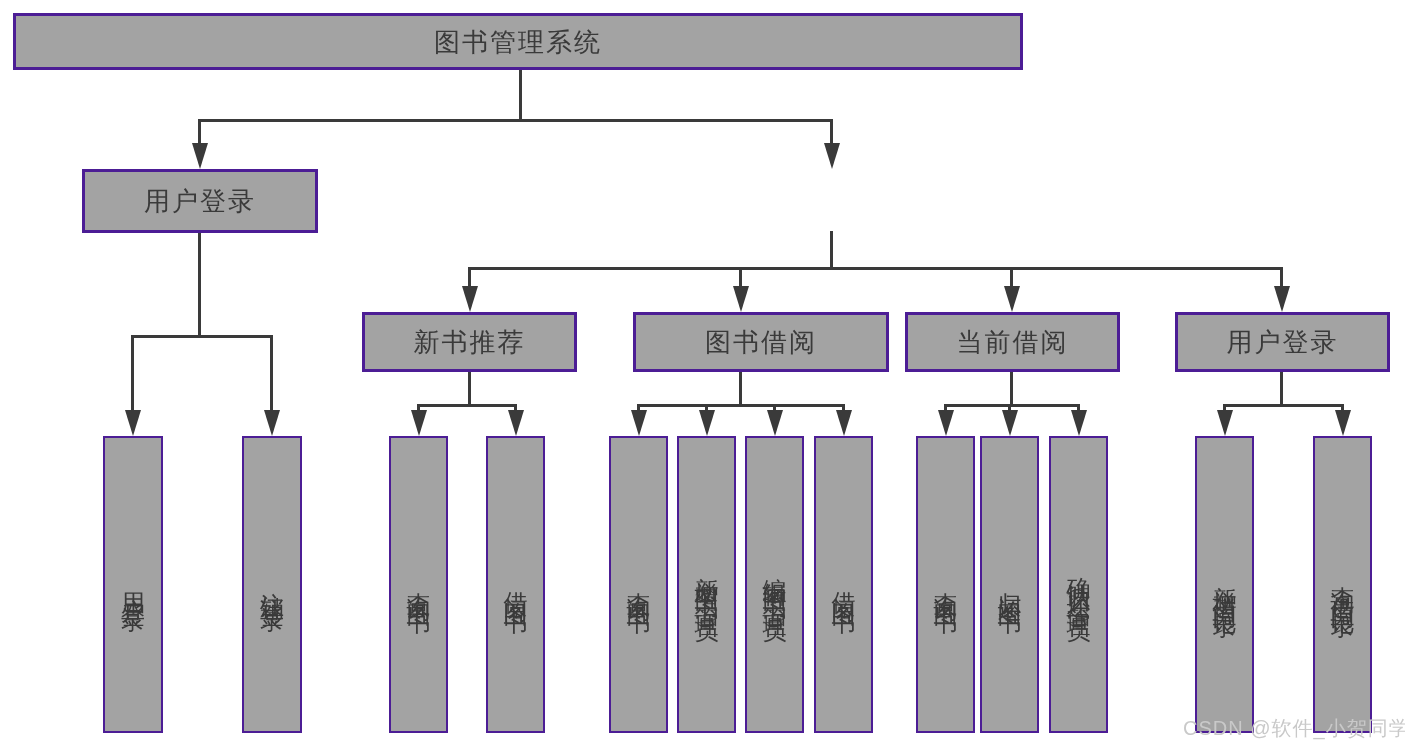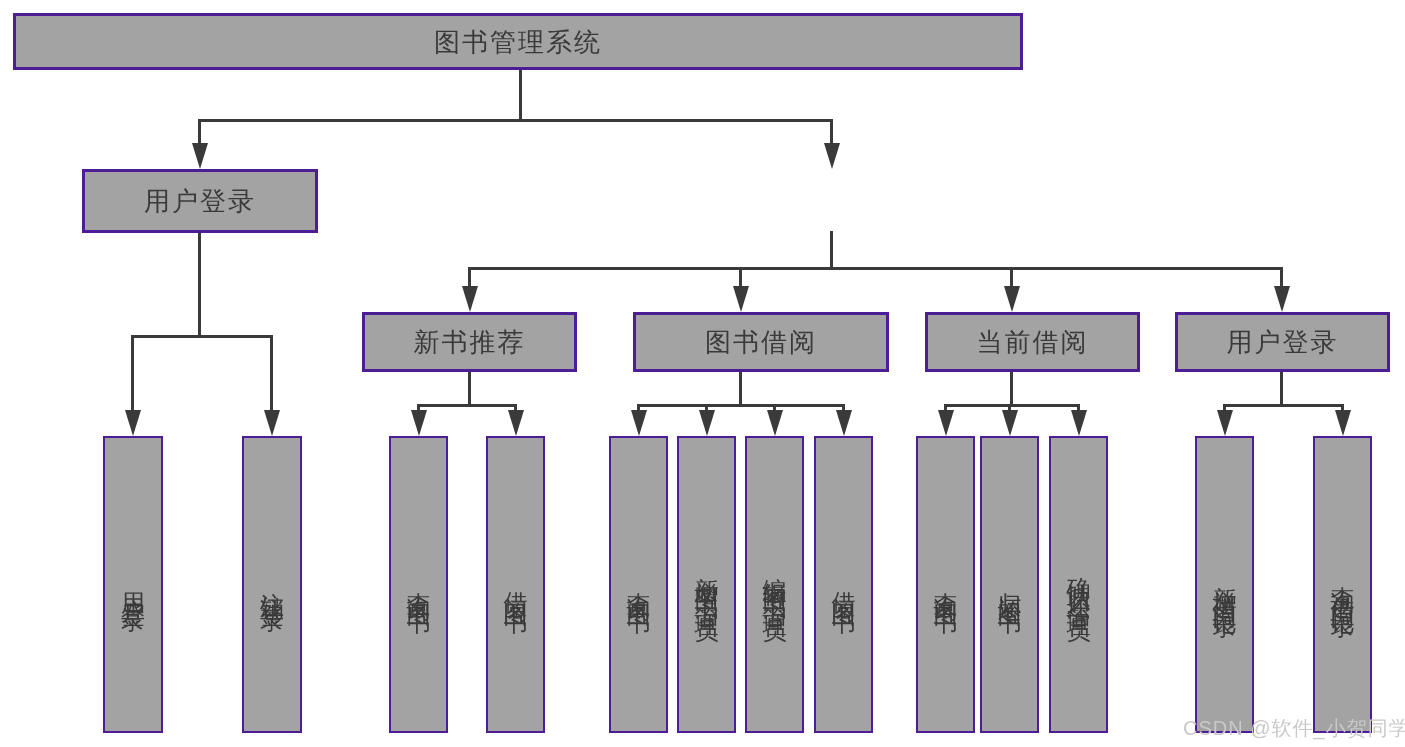--- a/index.html
+++ b/index.html
@@ -111,21 +111,21 @@
   <div class="arrow" style="left:1217px; top:410px;"></div>
   <div class="line" style="left:1341px; top:406px; width:3px; height:6px;"></div>
   <div class="arrow" style="left:1335px; top:410px;"></div>
 
   <div class="box hbox" style="left:13px; top:13px; width:1010px; height:57px;">图书管理系统</div>
 
   <div class="box hbox" style="left:82px; top:169px; width:236px; height:64px;">用户登录</div>
 
   <div class="box hbox" style="left:362px; top:312px; width:215px; height:60px;">新书推荐</div>
   <div class="box hbox" style="left:633px; top:312px; width:256px; height:60px;">图书借阅</div>
-  <div class="box hbox" style="left:905px; top:312px; width:215px; height:60px;margin-left:20px;">当前借阅</div>
+  <div class="box hbox" style="left:905px; top:312px; width:215px; height:60px;">当前借阅</div>
   <div class="box hbox" style="left:1175px; top:312px; width:215px; height:60px;">用户登录</div>
 
   <div class="box vbox" style="left:103px; top:436px; width:60px; height:297px;">用户登录</div>
   <div class="box vbox" style="left:242px; top:436px; width:60px; height:297px;">注销登录</div>
 
   <div class="box vbox" style="left:389px; top:436px; width:59px; height:297px;">查询图书</div>
   <div class="box vbox" style="left:486px; top:436px; width:59px; height:297px;">借阅图书</div>
 
   <div class="box vbox" style="left:609px; top:436px; width:59px; height:297px;">查询图书</div>
   <div class="box vbox" style="left:677px; top:436px; width:59px; height:297px;">新增图书（管理员）</div>

